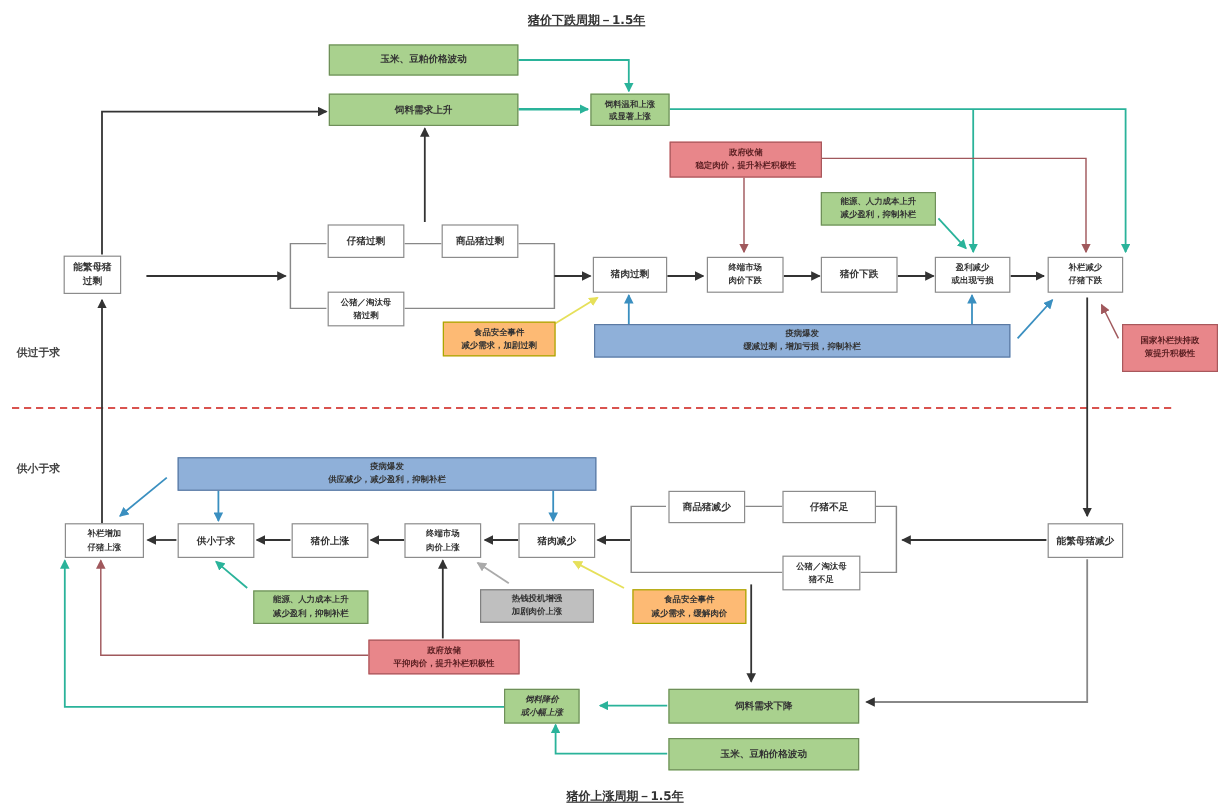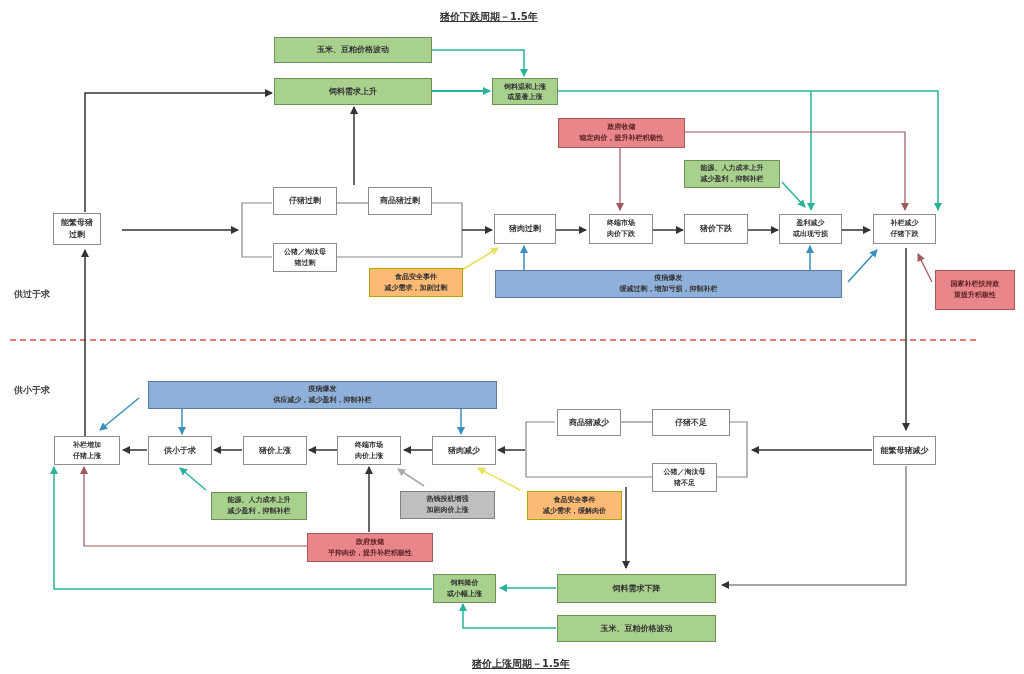--- a/index.html
+++ b/index.html
@@ -182,16 +182,16 @@
 
 <div class="box green" style="left:211px;top:492px;width:96px;height:28px;font-size:7px;line-height:11px;">能源、人力成本上升
 减少盈利，抑制补栏</div>
 <div class="box gray" style="left:400px;top:491px;width:95px;height:28px;font-size:7px;line-height:11px;">热钱投机增强
 加剧肉价上涨</div>
 <div class="box yellow" style="left:527px;top:491px;width:95px;height:29px;font-size:7px;line-height:11px;">食品安全事件
 减少需求，缓解肉价</div>
 <div class="box red" style="left:307px;top:533px;width:126px;height:29px;font-size:7px;line-height:11px;">政府放储
 平抑肉价，提升补栏积极性</div>
 
-<div class="box green" style="left:433px;top:574px;width:63px;height:29px;font-size:7px;line-height:11px;">饲料降价
+<div class="box green" style="left:420px;top:574px;width:63px;height:29px;font-size:7px;line-height:11px;font-style:italic;">饲料降价
 或小幅上涨</div>
 <div class="box green" style="left:557px;top:574px;width:159px;height:29px;">饲料需求下降</div>
 <div class="box green" style="left:557px;top:615px;width:159px;height:27px;">玉米、豆粕价格波动</div>
 
 </body></html>

